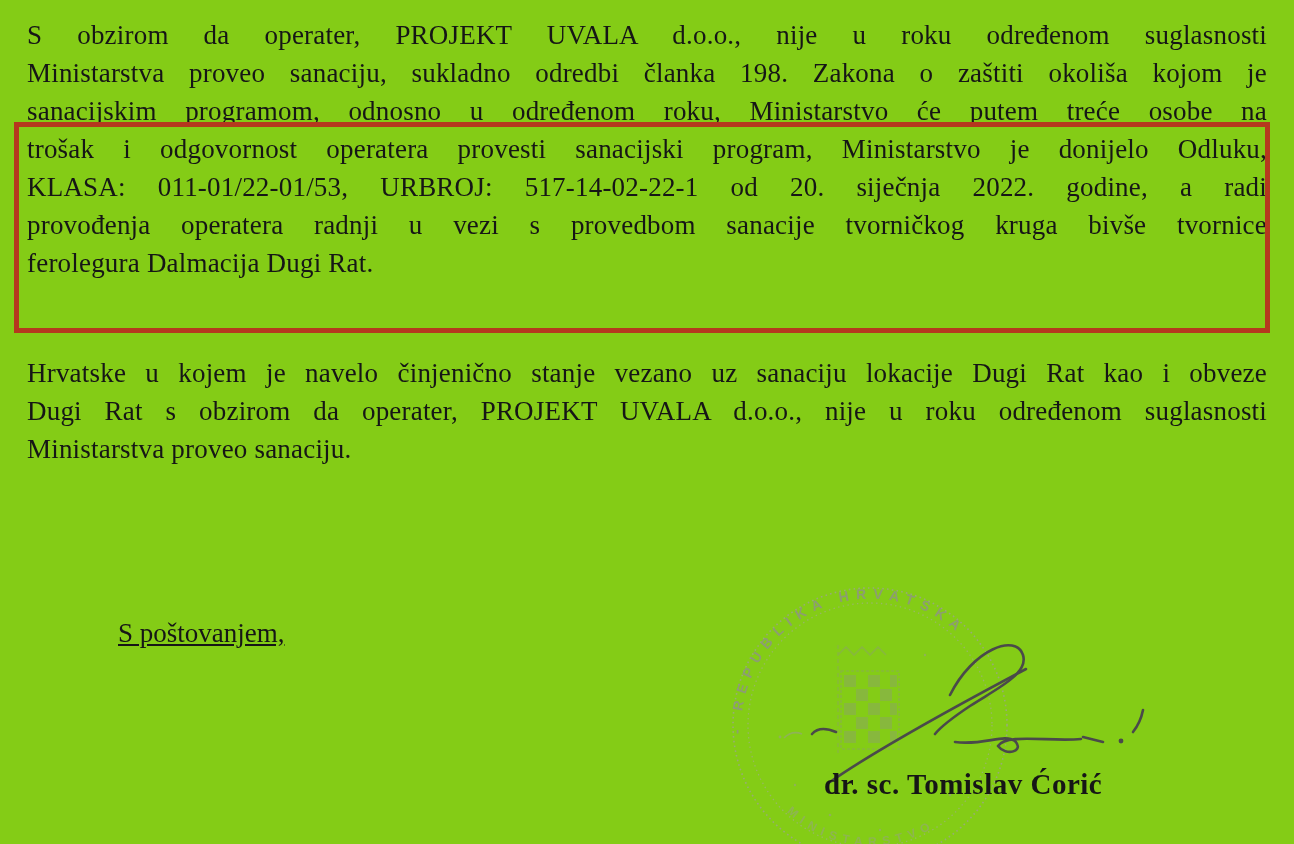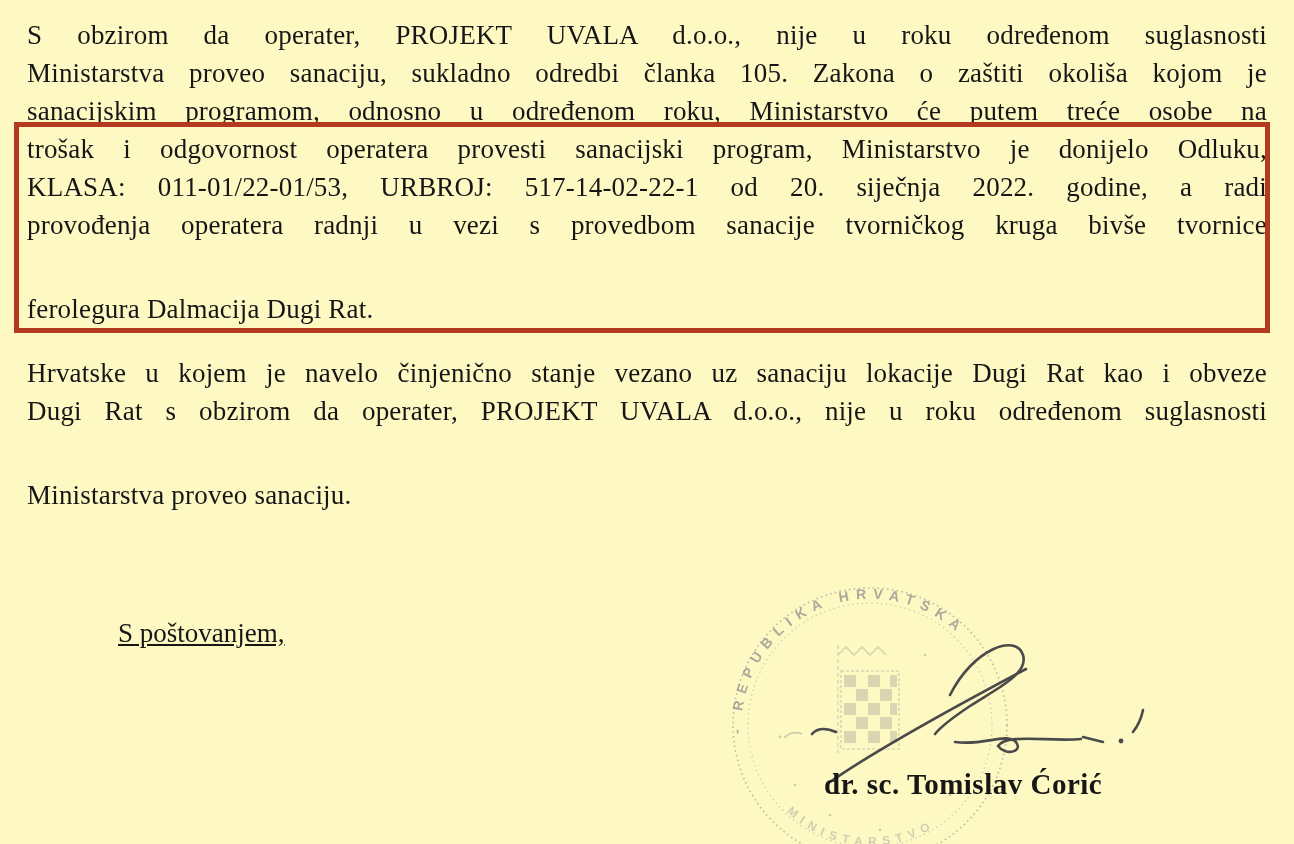--- a/index.html
+++ b/index.html
@@ -1,36 +1,36 @@
 <!DOCTYPE html>
 <html><head>
 <meta charset="utf-8">
 <style>
   html,body{margin:0;padding:0;}
   .page{
     position:relative;
     width:1294px;height:844px;
-    background:#fef9c3;
+    background:#84cc16;
     overflow:hidden;
     font-family:"Liberation Serif","DejaVu Serif",serif;
     color:#161616;
   }
   .textcol{position:absolute;left:27px;width:1240px;}
   .p1{top:16px;}
   .p2{top:354px;}
   .line{
     font-size:27px;
     line-height:38px;
     height:38px;
     text-align:justify;
     text-align-last:justify;
     white-space:normal;
     letter-spacing:.2px;
   }
-  .line.lastline{text-align-last:left;margin-top:46px;}
+  .line.lastline{text-align-last:left;}
   .highlight-box{
     position:absolute;
     left:14px;top:122px;
     width:1246px;height:201px;
     border:5px solid #b5391e;
     z-index:2;
     pointer-events:none;
   }
   .closing{
     position:absolute;left:118px;top:614px;
@@ -57,21 +57,21 @@
     fill:#9a9a9a;opacity:.45;
   }
 </style>
 </head>
 <body>
 
 <div class="page">
 
   <div class="textcol p1">
     <div class="line">S obzirom da operater, PROJEKT UVALA d.o.o., nije u roku određenom suglasnosti</div>
-    <div class="line">Ministarstva proveo sanaciju, sukladno odredbi članka 105. Zakona o zaštiti okoliša kojom je</div>
+    <div class="line">Ministarstva proveo sanaciju, sukladno odredbi članka 198. Zakona o zaštiti okoliša kojom je</div>
     <div class="line">sanacijskim programom, odnosno u određenom roku, Ministarstvo će putem treće osobe na</div>
     <div class="line">trošak i odgovornost operatera provesti sanacijski program, Ministarstvo je donijelo Odluku,</div>
     <div class="line">KLASA: 011-01/22-01/53, URBROJ: 517-14-02-22-1 od 20. siječnja 2022. godine, a radi</div>
     <div class="line">provođenja operatera radnji u vezi s provedbom sanacije tvorničkog kruga bivše tvornice</div>
     <div class="line lastline">ferolegura Dalmacija Dugi Rat.</div>
   </div>
 
   <div class="highlight-box"></div>
 
   <div class="textcol p2">

